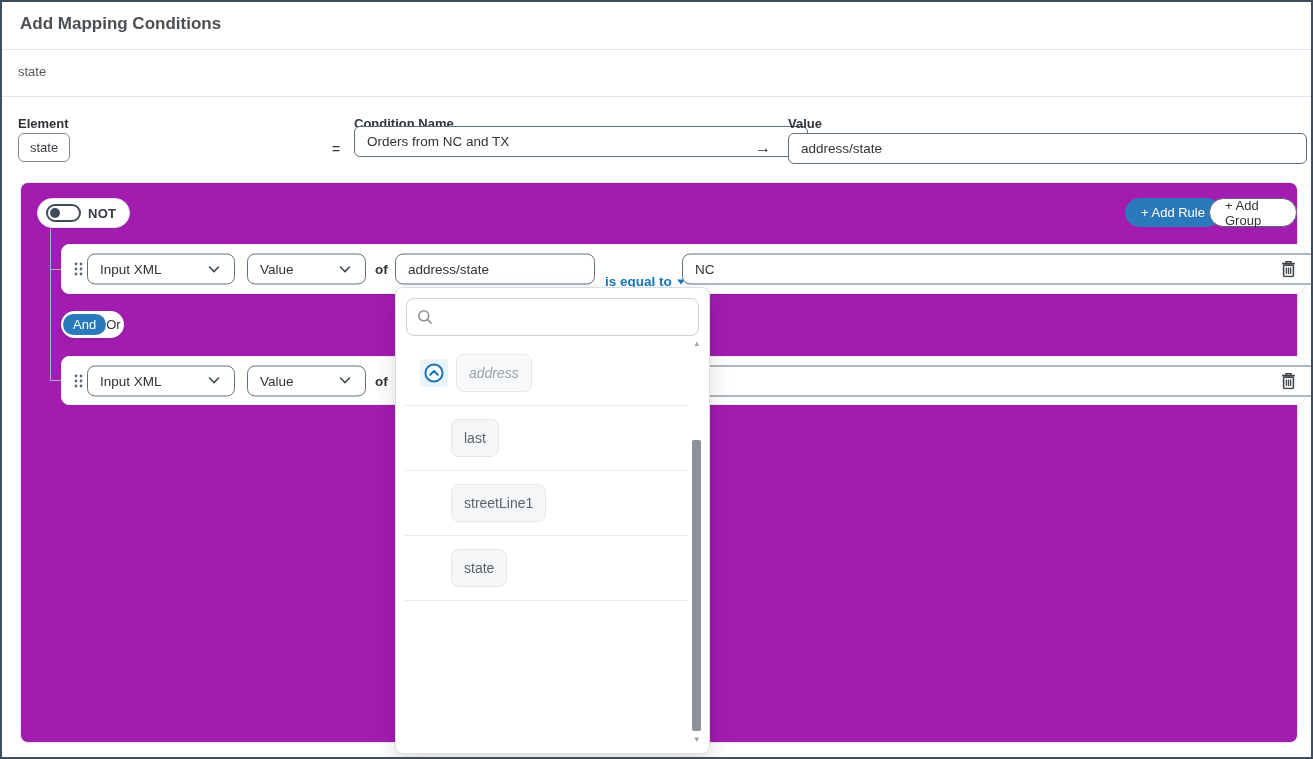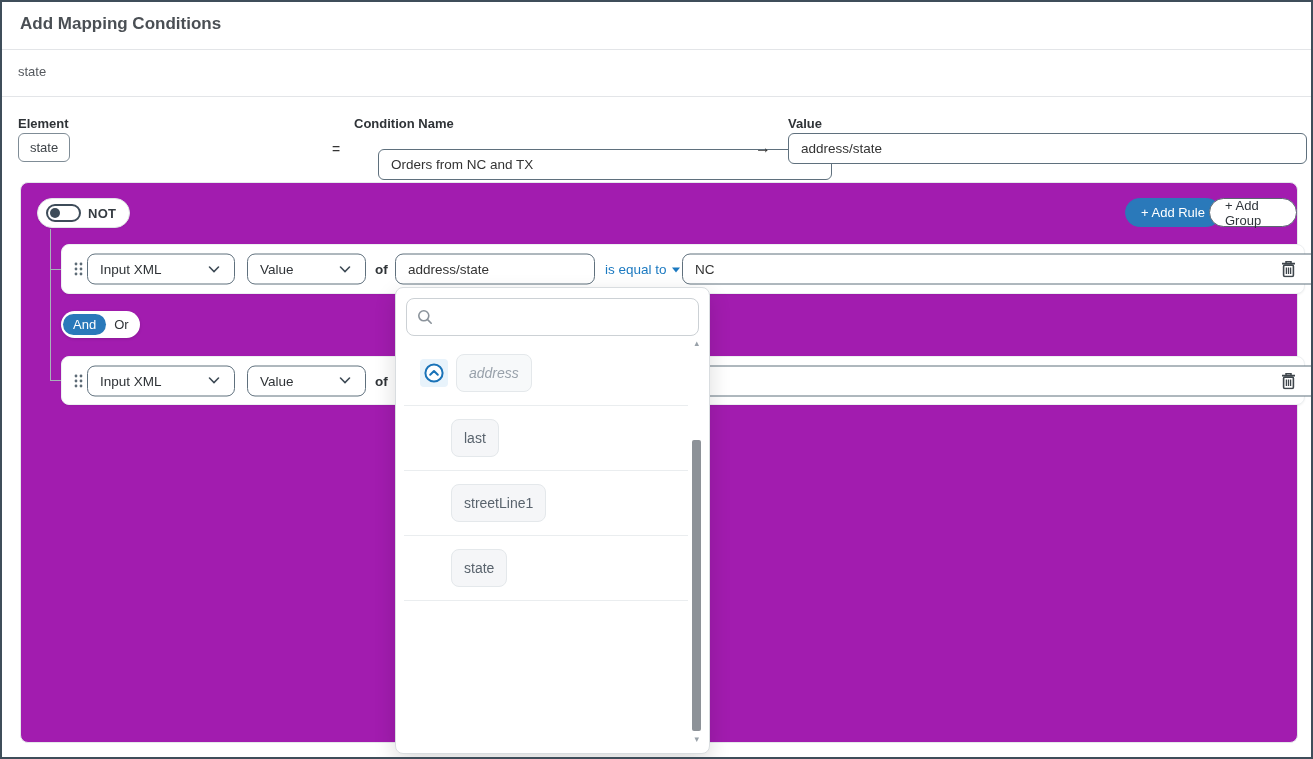--- a/index.html
+++ b/index.html
@@ -52,31 +52,31 @@
   .sel { border:1px solid #5f707d; border-radius:8px; height:31px; background:#fff; display:flex;
          align-items:center; justify-content:space-between; padding:0 14px 0 12px; font-size:13.5px;
          color:#2f3337; cursor:pointer; }
   .sel1 { left:25px; width:148px; }
   .sel2 { left:185px; width:119px; }
   .of { left:313px; font-size:13.5px; font-weight:700; color:#2f3337; }
   .rinput { border:1px solid #5f707d; border-radius:8px; height:31px; background:#fff; font-family:inherit;
             font-size:13.5px; color:#333; padding:0 12px; outline:none; }
   .path { left:333px; width:200px; }
   .op { left:543px; display:flex; align-items:center; gap:5px; color:#1b79c0; font-size:13.5px;
-        font-weight:400; cursor:pointer; white-space:nowrap; }
+        font-weight:700; cursor:pointer; white-space:nowrap;margin-top:12px; }
   .caret { width:0; height:0; border-left:4px solid transparent; border-right:4px solid transparent;
            border-top:5px solid #1b79c0; margin-top:2px; }
   .val { left:620px; width:686px; }
   .trash { left:1219px; cursor:pointer; line-height:0; }
 
   
   .andor { position:absolute; left:40px; top:128px; height:27px; background:#fff; border-radius:14px;
            display:flex; align-items:center; padding:2px 3px 2px 2px; box-shadow:0 1px 3px rgba(0,0,0,.15); }
   .and { background:#2a79ba; color:#fff; border-radius:12px; padding:3px 10px; font-size:13px; cursor:pointer; }
-  .or  { color:#2f3337; padding:3px 8px; font-size:13px; cursor:pointer; }
+  .or  { color:#2f3337; padding:3px 0; font-size:13px; cursor:pointer; }
 
   
   .panel { position:absolute; left:393px; top:285px; width:315px; height:467px; background:#fff;
            border:1px solid #d9dde0; border-radius:8px; box-shadow:0 8px 22px rgba(0,0,0,.14); z-index:5; }
   .search { position:absolute; left:10px; top:10px; width:293px; height:38px; border:1px solid #ccd1d5;
             border-radius:8px; background:#fff; display:flex; align-items:center; padding:0 10px; gap:8px; }
   .search input { border:none; outline:none; flex:1; font-family:inherit; font-size:14px; color:#333; background:transparent; }
   .scroll-glyph { position:absolute; font-size:9px; color:#99a1a9; }
   .sg-up   { right:10px; top:50px; }
   .sg-down { right:10px; top:446px; }
@@ -99,21 +99,21 @@
   </div>
   <div class="subbar">
     <div class="crumb">state</div>
   </div>
 
   <div class="flabel" style="left:16px;">Element</div>
   <div class="chip-el">state</div>
   <div class="sym" style="left:330px; top:139px;">=</div>
 
   <div class="flabel" style="left:352px;">Condition Name</div>
-  <input class="tinput" style="left: 352px; top: 147px; width: 454px; margin-left: 24px;" value="Orders from NC and TX">
+  <input class="tinput" style="left: 352px; top: 124px; width: 454px;" value="Orders from NC and TX">
 
   <div class="sym" style="left:753px; top:137px; font-size:16px;">→</div>
 
   <div class="flabel" style="left:786px;">Value</div>
   <input class="tinput" style="left: 786px; top: 131px; width: 519px;" value="address/state">
 
   <div class="group">
 
     <div class="not-pill">
       <div class="switch">

